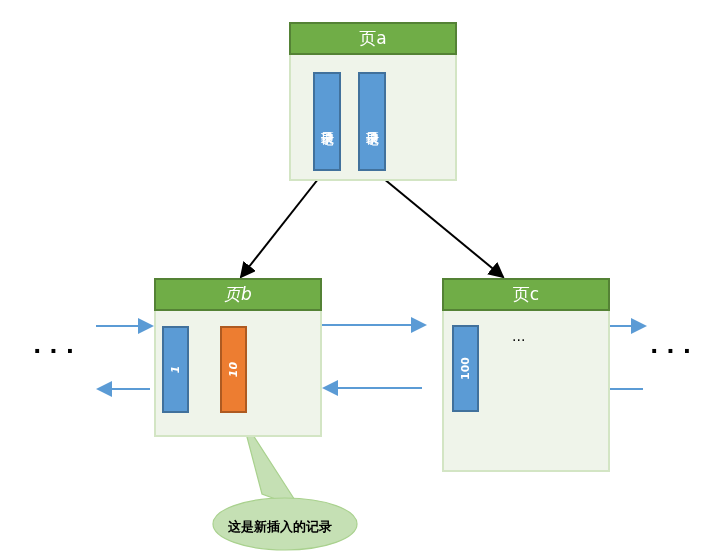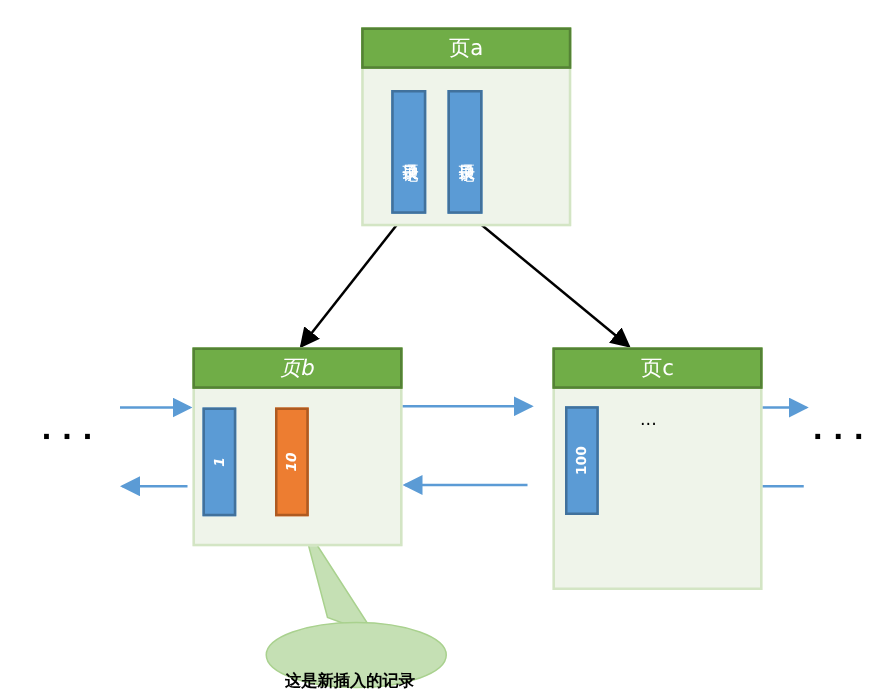--- a/index.html
+++ b/index.html
@@ -74,13 +74,13 @@
   <div class="page-header">页c</div>
   <div class="record" style="left:8px; top:45px; width:27px; height:87px;">
     <span class="label">100</span>
   </div>
   <span class="ellipsis" style="left:68px; top:52px;">···</span>
 </div>
 
 <span class="dots" style="left:33px; top:338px;">···</span>
 <span class="dots" style="left:650px; top:338px;">···</span>
 
-<span class="callout-text" style="left:228px; top:536px;">这是新插入的记录</span>
+<span class="callout-text" style="left:228px; top:518px;">这是新插入的记录</span>
 
 </body></html>

